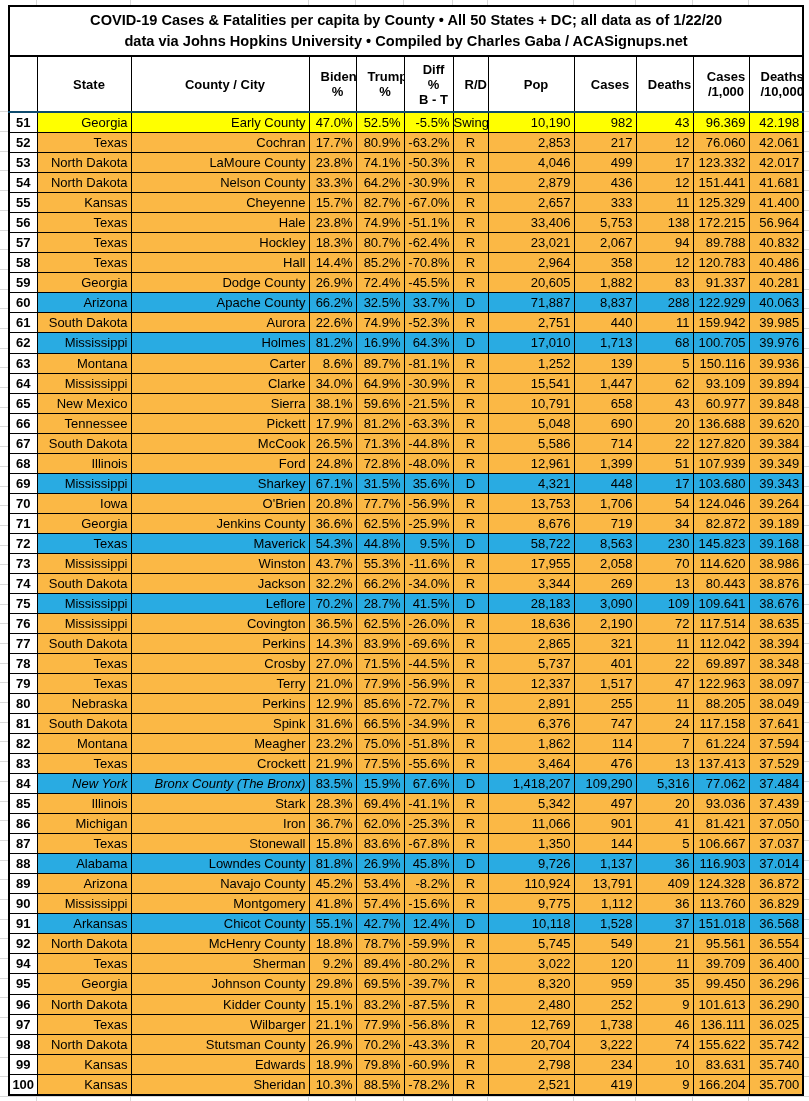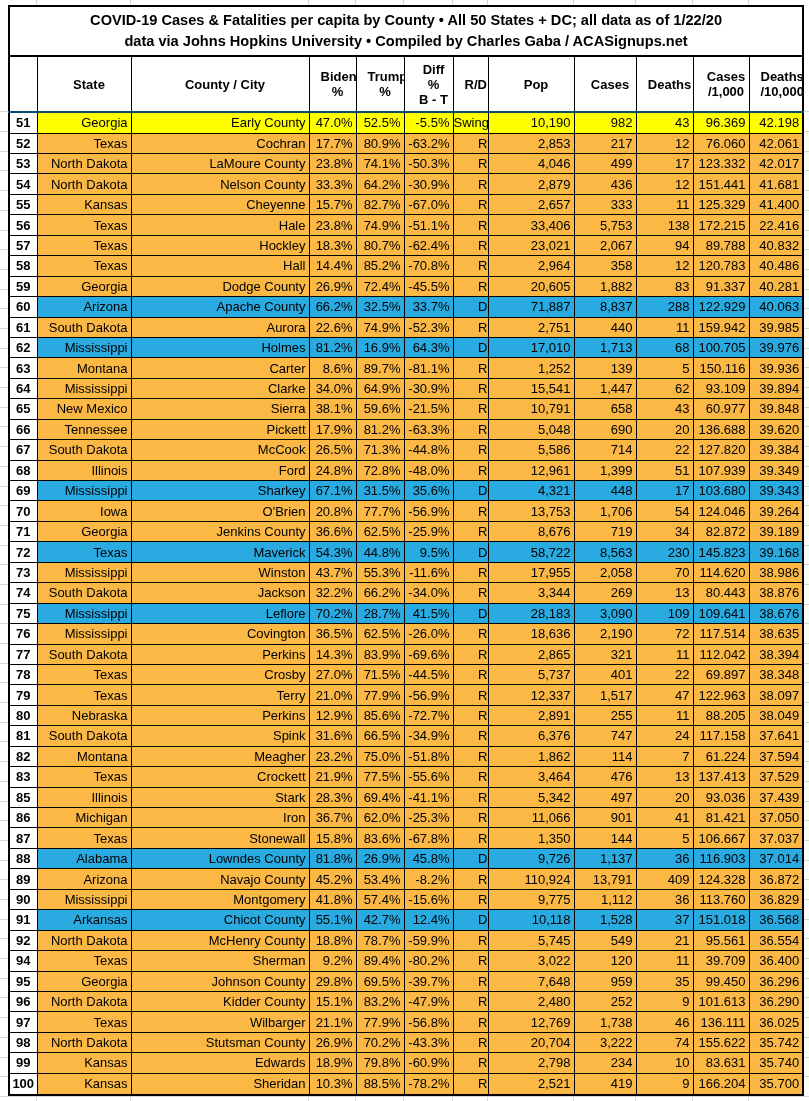--- a/index.html
+++ b/index.html
@@ -26,21 +26,21 @@
     line-height:21px;border-bottom:2px solid #000;
   }
   tr.head-row{height:56px;}
   tr.head-row th{
     background:#fff;font-weight:bold;font-size:13px;line-height:15px;
     text-align:center;white-space:pre-line;border-bottom:2px solid #0c4a6e;padding-left:11px;
   }
 
   tbody td{font-size:13px;padding:0 3px 0 0;text-align:right;}
   tbody td.c-rank{background:#fff;font-weight:bold;text-align:center;padding:0;}
-  tbody td.c-rd{text-align:right;padding:0;}
+  tbody td.c-rd{text-align:center;padding:0;}
   tr.rep   td:not(.c-rank){background:var(--republican,#FBB845);}
   tr.dem   td:not(.c-rank){background:var(--democrat,#29ABE2);}
   tr.swing td:not(.c-rank){background:var(--swing,#FFFF00);}
   tr.italic td.c-state, tr.italic td.c-county{font-style:italic;}
 </style>
 </head>
 <body>
 
 <div id="gridlines">
     <div class="vline" style="left: 36px;"></div>
@@ -225,21 +225,21 @@
         <td class="c-state">Texas</td>
         <td class="c-county">Hale</td>
         <td class="c-biden_pct">23.8%</td>
         <td class="c-trump_pct">74.9%</td>
         <td class="c-diff_pct">-51.1%</td>
         <td class="c-rd">R</td>
         <td class="c-pop">33,406</td>
         <td class="c-cases">5,753</td>
         <td class="c-deaths">138</td>
         <td class="c-cases_per_1000">172.215</td>
-        <td class="c-deaths_per_10000">22.416</td>
+        <td class="c-deaths_per_10000">56.964</td>
       </tr>
       <tr class="rep">
         <td class="c-rank">57</td>
         <td class="c-state">Texas</td>
         <td class="c-county">Hockley</td>
         <td class="c-biden_pct">18.3%</td>
         <td class="c-trump_pct">80.7%</td>
         <td class="c-diff_pct">-62.4%</td>
         <td class="c-rd">R</td>
         <td class="c-pop">23,021</td>
@@ -605,20 +605,34 @@
         <td class="c-biden_pct">21.9%</td>
         <td class="c-trump_pct">77.5%</td>
         <td class="c-diff_pct">-55.6%</td>
         <td class="c-rd">R</td>
         <td class="c-pop">3,464</td>
         <td class="c-cases">476</td>
         <td class="c-deaths">13</td>
         <td class="c-cases_per_1000">137.413</td>
         <td class="c-deaths_per_10000">37.529</td>
       </tr>
+      <tr class="dem italic">
+        <td class="c-rank">84</td>
+        <td class="c-state">New York</td>
+        <td class="c-county">Bronx County (The Bronx)</td>
+        <td class="c-biden_pct">83.5%</td>
+        <td class="c-trump_pct">15.9%</td>
+        <td class="c-diff_pct">67.6%</td>
+        <td class="c-rd">D</td>
+        <td class="c-pop">1,418,207</td>
+        <td class="c-cases">109,290</td>
+        <td class="c-deaths">5,316</td>
+        <td class="c-cases_per_1000">77.062</td>
+        <td class="c-deaths_per_10000">37.484</td>
+      </tr>
       <tr class="rep">
         <td class="c-rank">85</td>
         <td class="c-state">Illinois</td>
         <td class="c-county">Stark</td>
         <td class="c-biden_pct">28.3%</td>
         <td class="c-trump_pct">69.4%</td>
         <td class="c-diff_pct">-41.1%</td>
         <td class="c-rd">R</td>
         <td class="c-pop">5,342</td>
         <td class="c-cases">497</td>
@@ -739,33 +753,33 @@
         <td class="c-deaths_per_10000">36.400</td>
       </tr>
       <tr class="rep">
         <td class="c-rank">95</td>
         <td class="c-state">Georgia</td>
         <td class="c-county">Johnson County</td>
         <td class="c-biden_pct">29.8%</td>
         <td class="c-trump_pct">69.5%</td>
         <td class="c-diff_pct">-39.7%</td>
         <td class="c-rd">R</td>
-        <td class="c-pop">7,648</td>
+        <td class="c-pop">8,320</td>
         <td class="c-cases">959</td>
         <td class="c-deaths">35</td>
         <td class="c-cases_per_1000">99.450</td>
         <td class="c-deaths_per_10000">36.296</td>
       </tr>
       <tr class="rep">
         <td class="c-rank">96</td>
         <td class="c-state">North Dakota</td>
         <td class="c-county">Kidder County</td>
         <td class="c-biden_pct">15.1%</td>
         <td class="c-trump_pct">83.2%</td>
-        <td class="c-diff_pct">-47.9%</td>
+        <td class="c-diff_pct">-87.5%</td>
         <td class="c-rd">R</td>
         <td class="c-pop">2,480</td>
         <td class="c-cases">252</td>
         <td class="c-deaths">9</td>
         <td class="c-cases_per_1000">101.613</td>
         <td class="c-deaths_per_10000">36.290</td>
       </tr>
       <tr class="rep">
         <td class="c-rank">97</td>
         <td class="c-state">Texas</td>

